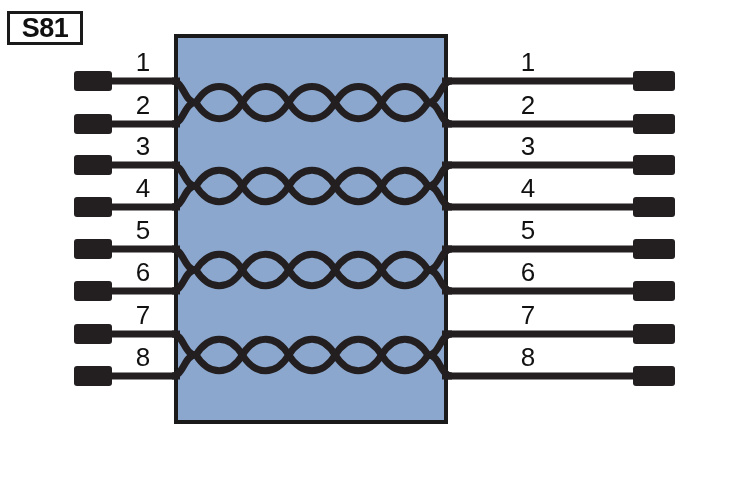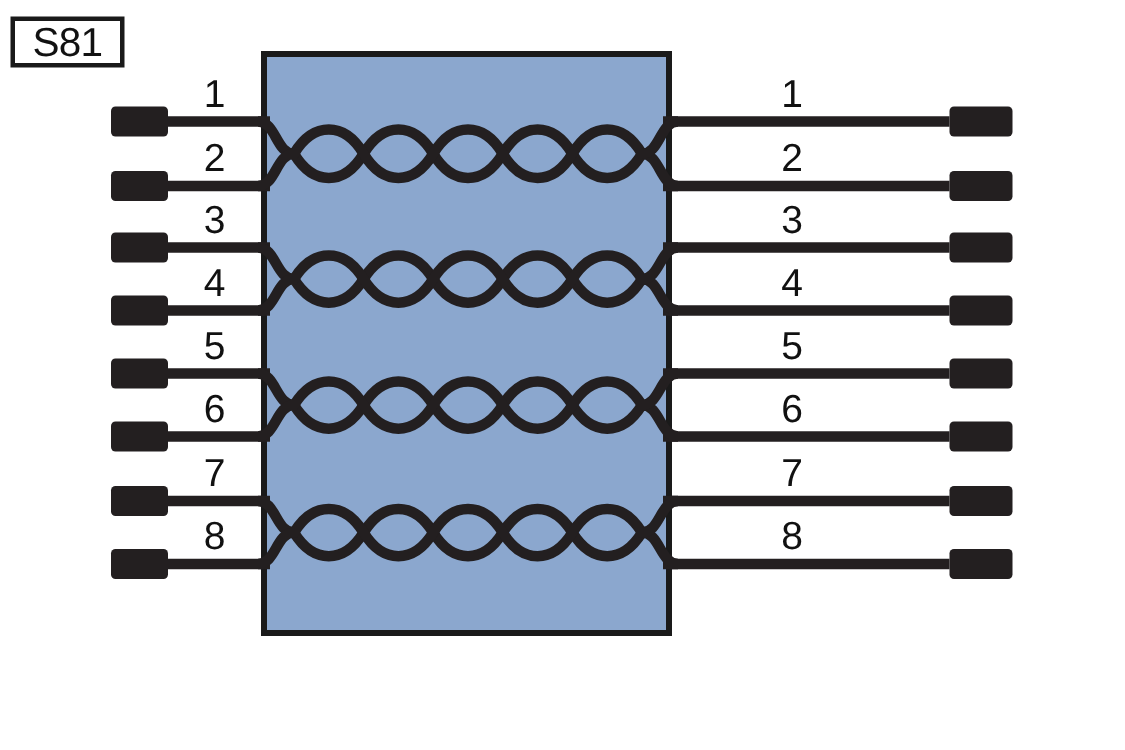--- a/index.html
+++ b/index.html
@@ -35,21 +35,21 @@
     position: absolute;
     left: 2px;
     top: 2px;
     right: 2px;
     bottom: 2px;
     border: 1px solid #ffffff;
     pointer-events: none;
   }
   #label-text {
     font-size: 27px;
-    font-weight: normal;
+    font-weight: bold;
     color: #111111;
     letter-spacing: -0.5px;
     line-height: 1;
     position: relative;
     z-index: 2;
   }
   
   #jacket {
     position: absolute;
     left: 174px;

